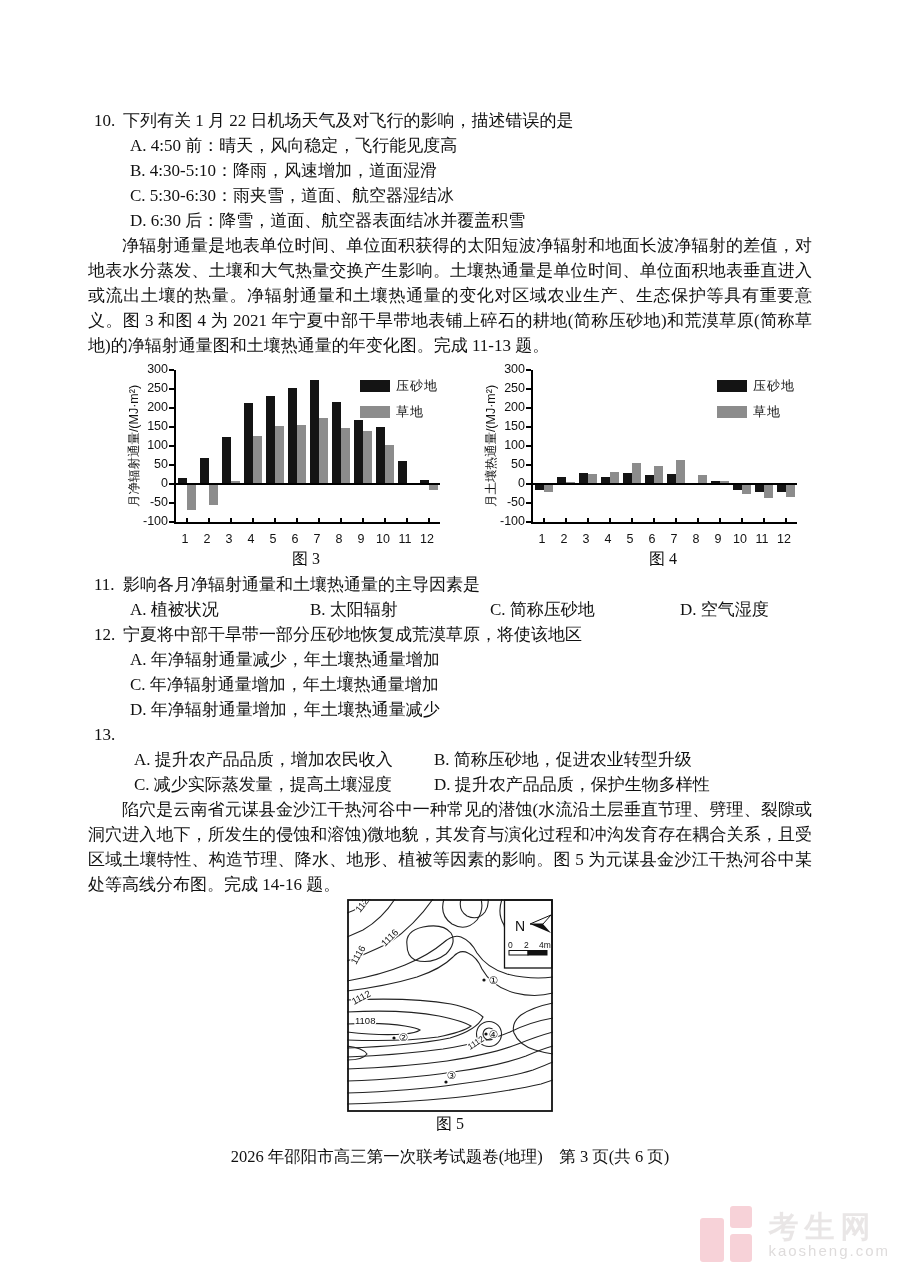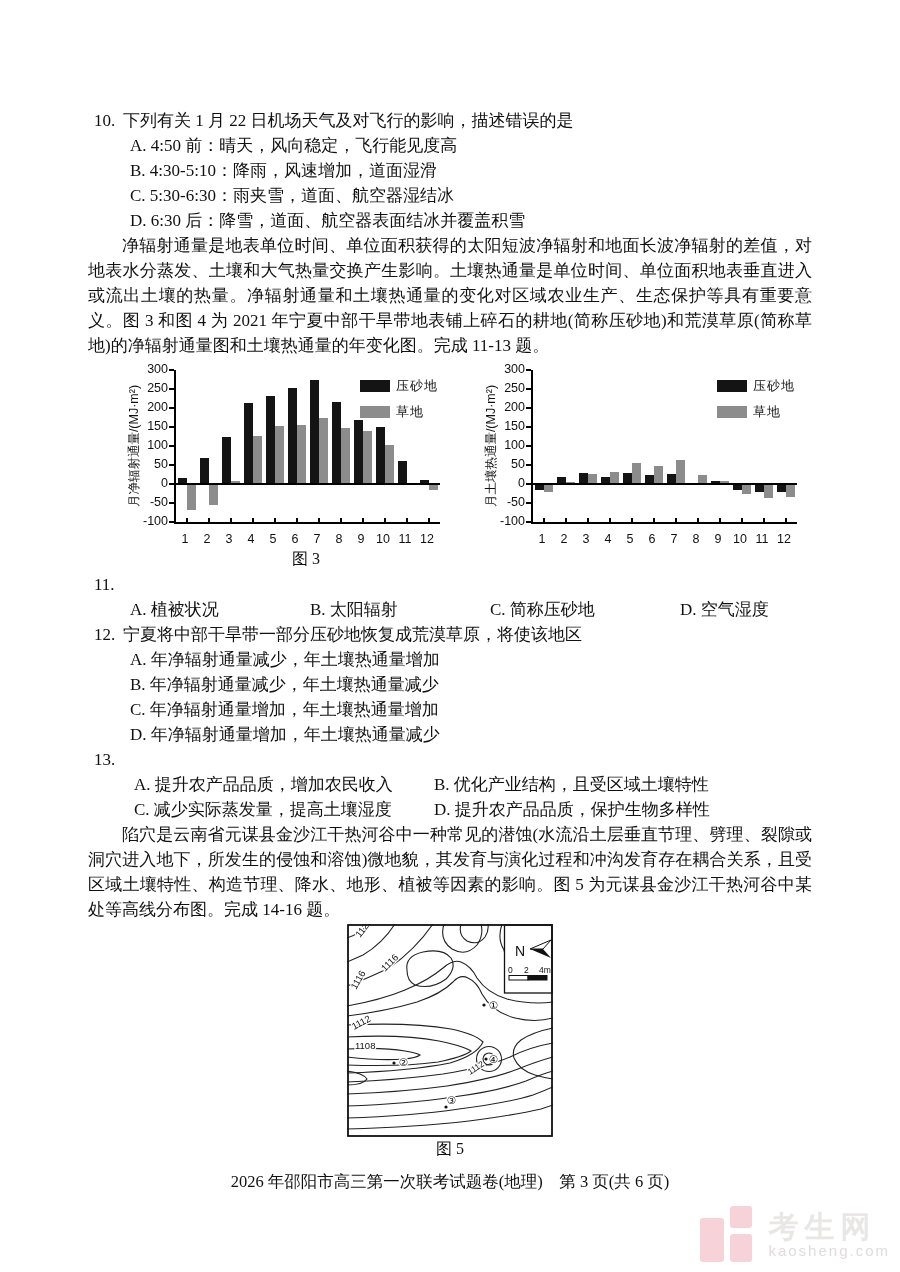--- a/index.html
+++ b/index.html
@@ -219,53 +219,54 @@
             <div style="position: absolute; left: 150px; top: 165px; width: 22px; text-align: center; font-size: 12.5px; color: rgb(17, 17, 17);">4</div>
             <div style="position: absolute; left: 172px; top: 165px; width: 22px; text-align: center; font-size: 12.5px; color: rgb(17, 17, 17);">5</div>
             <div style="position: absolute; left: 194px; top: 165px; width: 22px; text-align: center; font-size: 12.5px; color: rgb(17, 17, 17);">6</div>
             <div style="position: absolute; left: 216px; top: 165px; width: 22px; text-align: center; font-size: 12.5px; color: rgb(17, 17, 17);">7</div>
             <div style="position: absolute; left: 238px; top: 165px; width: 22px; text-align: center; font-size: 12.5px; color: rgb(17, 17, 17);">8</div>
             <div style="position: absolute; left: 260px; top: 165px; width: 22px; text-align: center; font-size: 12.5px; color: rgb(17, 17, 17);">9</div>
             <div style="position: absolute; left: 282px; top: 165px; width: 22px; text-align: center; font-size: 12.5px; color: rgb(17, 17, 17);">10</div>
             <div style="position: absolute; left: 304px; top: 165px; width: 22px; text-align: center; font-size: 12.5px; color: rgb(17, 17, 17);">11</div>
             <div style="position: absolute; left: 326px; top: 165px; width: 22px; text-align: center; font-size: 12.5px; color: rgb(17, 17, 17);">12</div>
           </div>
+        <figcaption class="chart-caption">图 4</figcaption>
       </figure>
     </div>
 
     <section>
       <div class="q-line">
         <span class="q-num">11.</span>
+        <span>影响各月净辐射通量和土壤热通量的主导因素是</span>
       </div>
       <div class="opt-grid4">
         <span>A.  植被状况</span>
         <span>B.  太阳辐射</span>
         <span>C.  简称压砂地</span>
         <span>D.  空气湿度</span>
       </div>
     </section>
 
     <section>
       <div class="q-line">
         <span class="q-num">12.</span>
         <span>宁夏将中部干旱带一部分压砂地恢复成荒漠草原，将使该地区</span>
       </div>
       <div class="q-opt">A.  年净辐射通量减少，年土壤热通量增加</div>
-      <div class="q-opt">B.  年净辐射通量减少，年土壤热通量减少</div>
       <div class="q-opt">C.  年净辐射通量增加，年土壤热通量增加</div>
       <div class="q-opt">D.  年净辐射通量增加，年土壤热通量减少</div>
     </section>
 
     <section>
       <div class="q-line">
         <span class="q-num">13.</span>
       </div>
       <div class="opt-grid2">
         <span>A.  提升农产品品质，增加农民收入</span>
-        <span>B.  优化产业结构，且受区域土壤特性</span>
+        <span>B.  简称压砂地，促进农业转型升级</span>
       </div>
       <div class="opt-grid2">
         <span>C.  减少实际蒸发量，提高土壤湿度</span>
         <span>D.  提升农产品品质，保护生物多样性</span>
       </div>
     </section>
 
     <p class="passage">陷穴是云南省元谋县金沙江干热河谷中一种常见的潜蚀(水流沿土层垂直节理、劈理、裂隙或洞穴进入地下，所发生的侵蚀和溶蚀)微地貌，其发育与演化过程和冲沟发育存在耦合关系，且受区域土壤特性、构造节理、降水、地形、植被等因素的影响。图 5 为元谋县金沙江干热河谷中某处等高线分布图。完成 14-16 题。</p>
 
     <figure class="map-fig">

